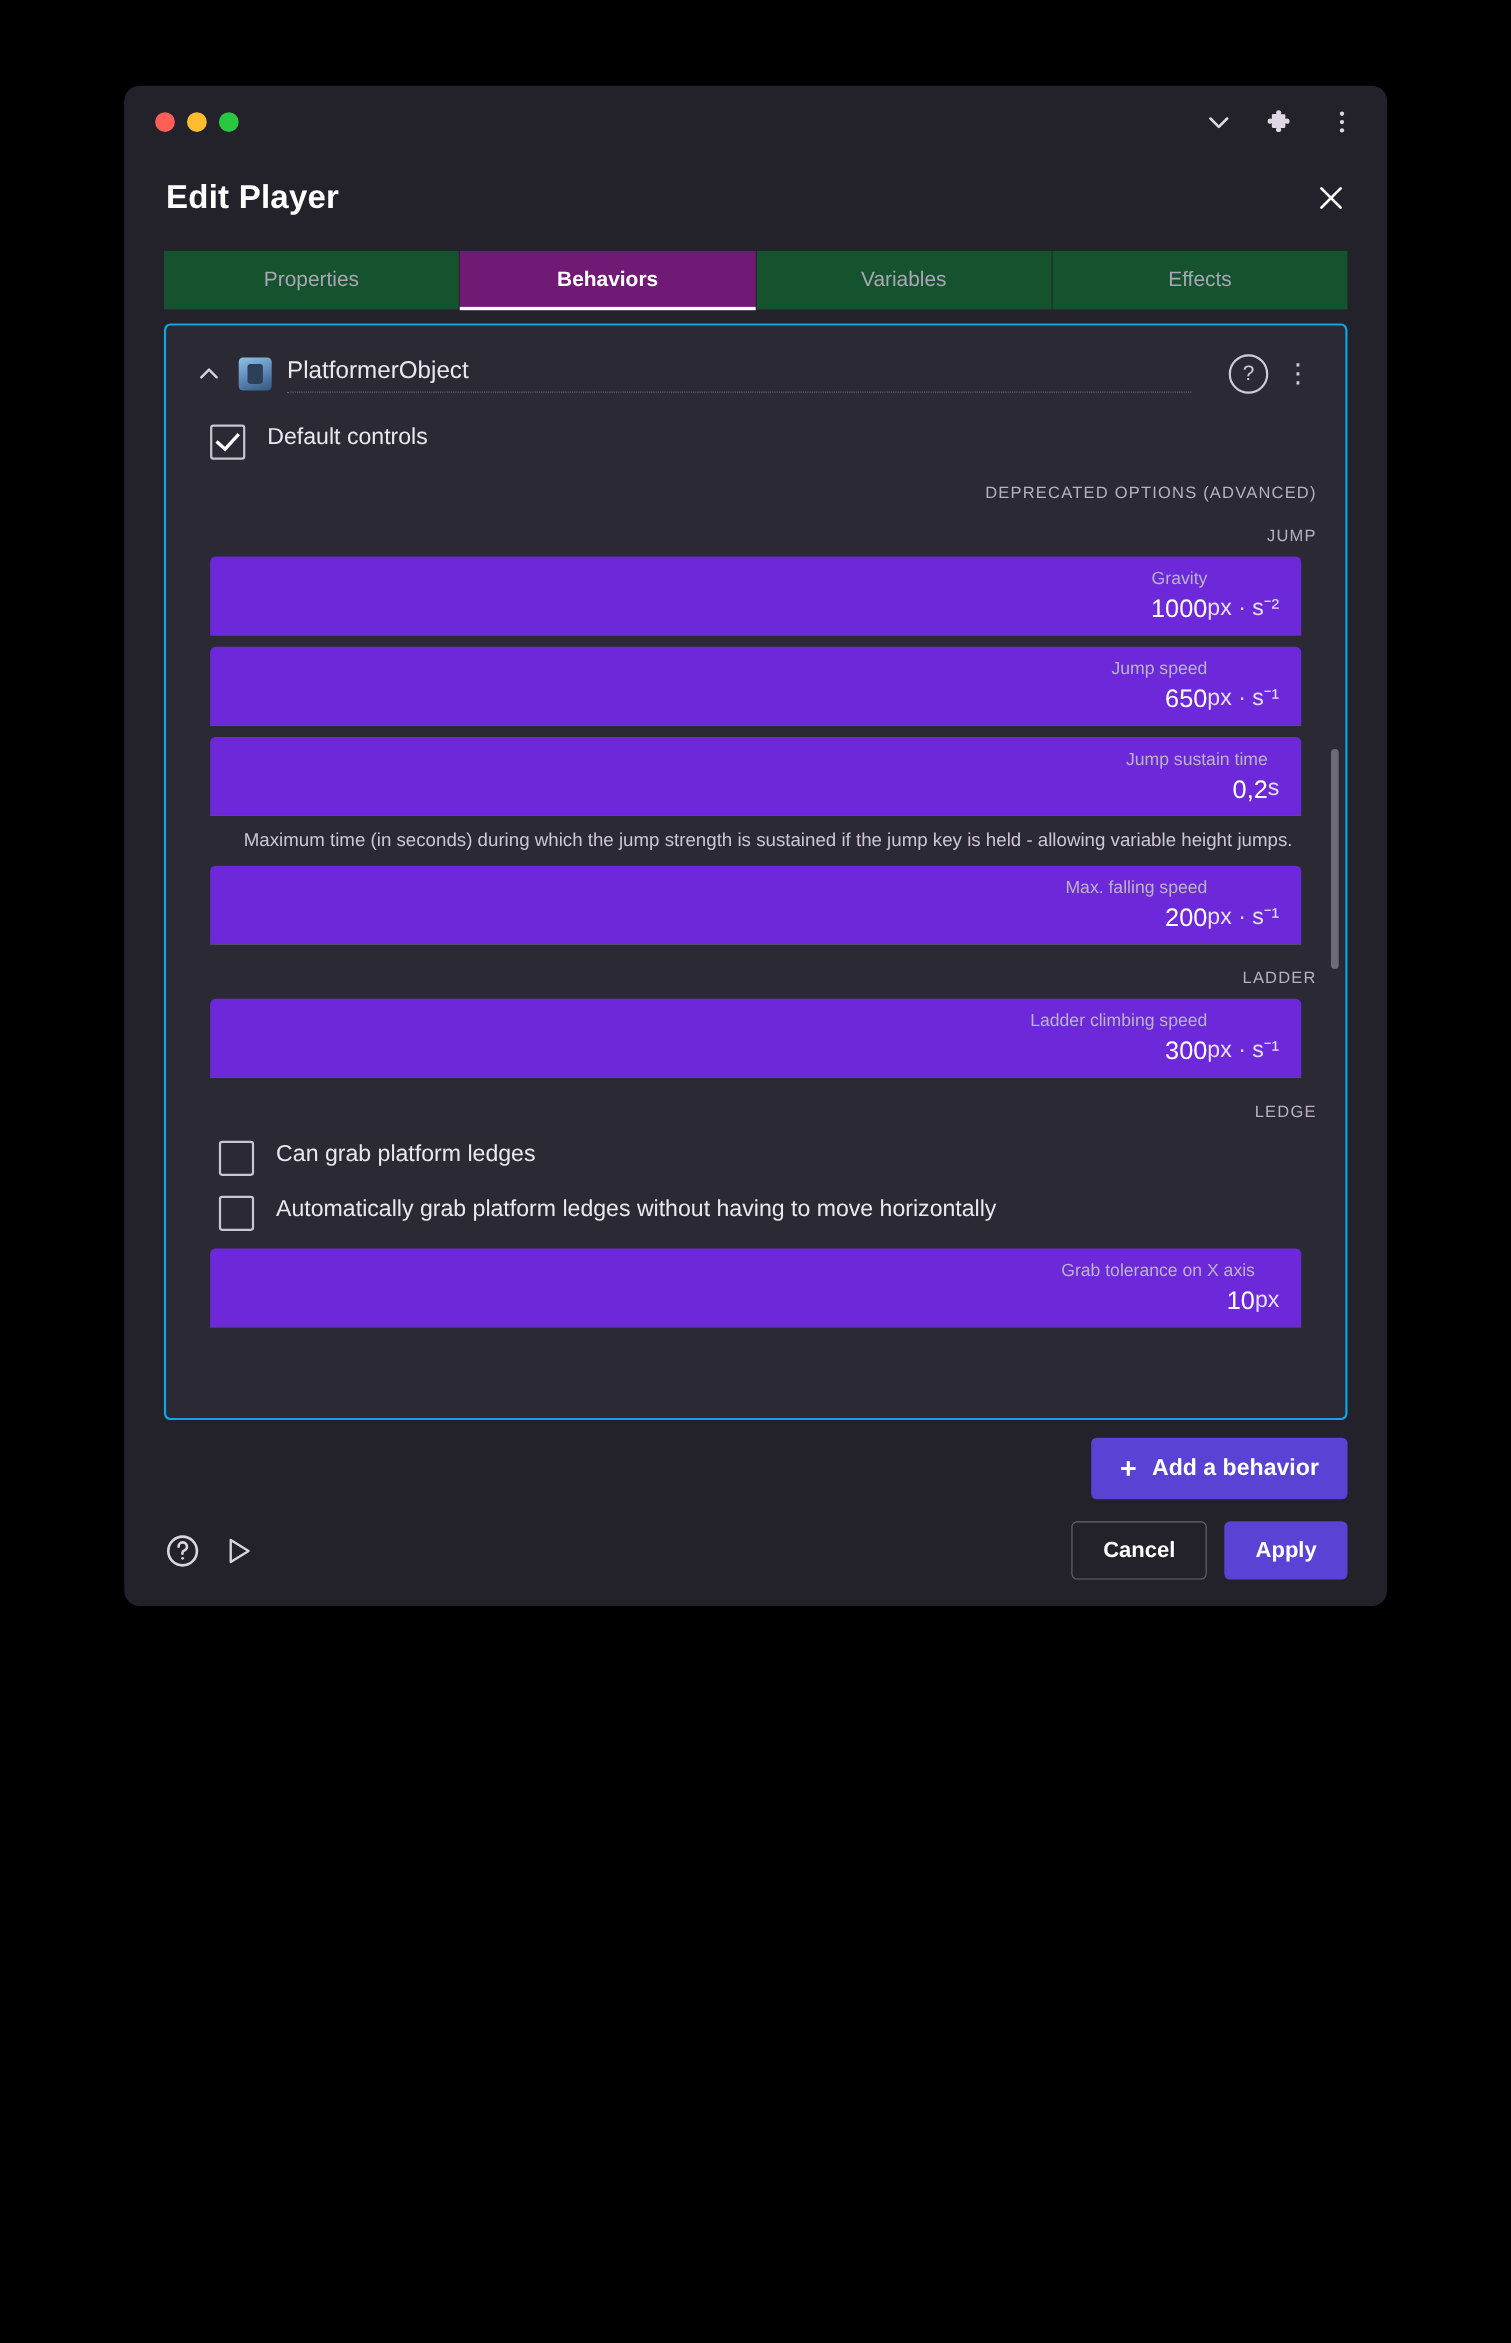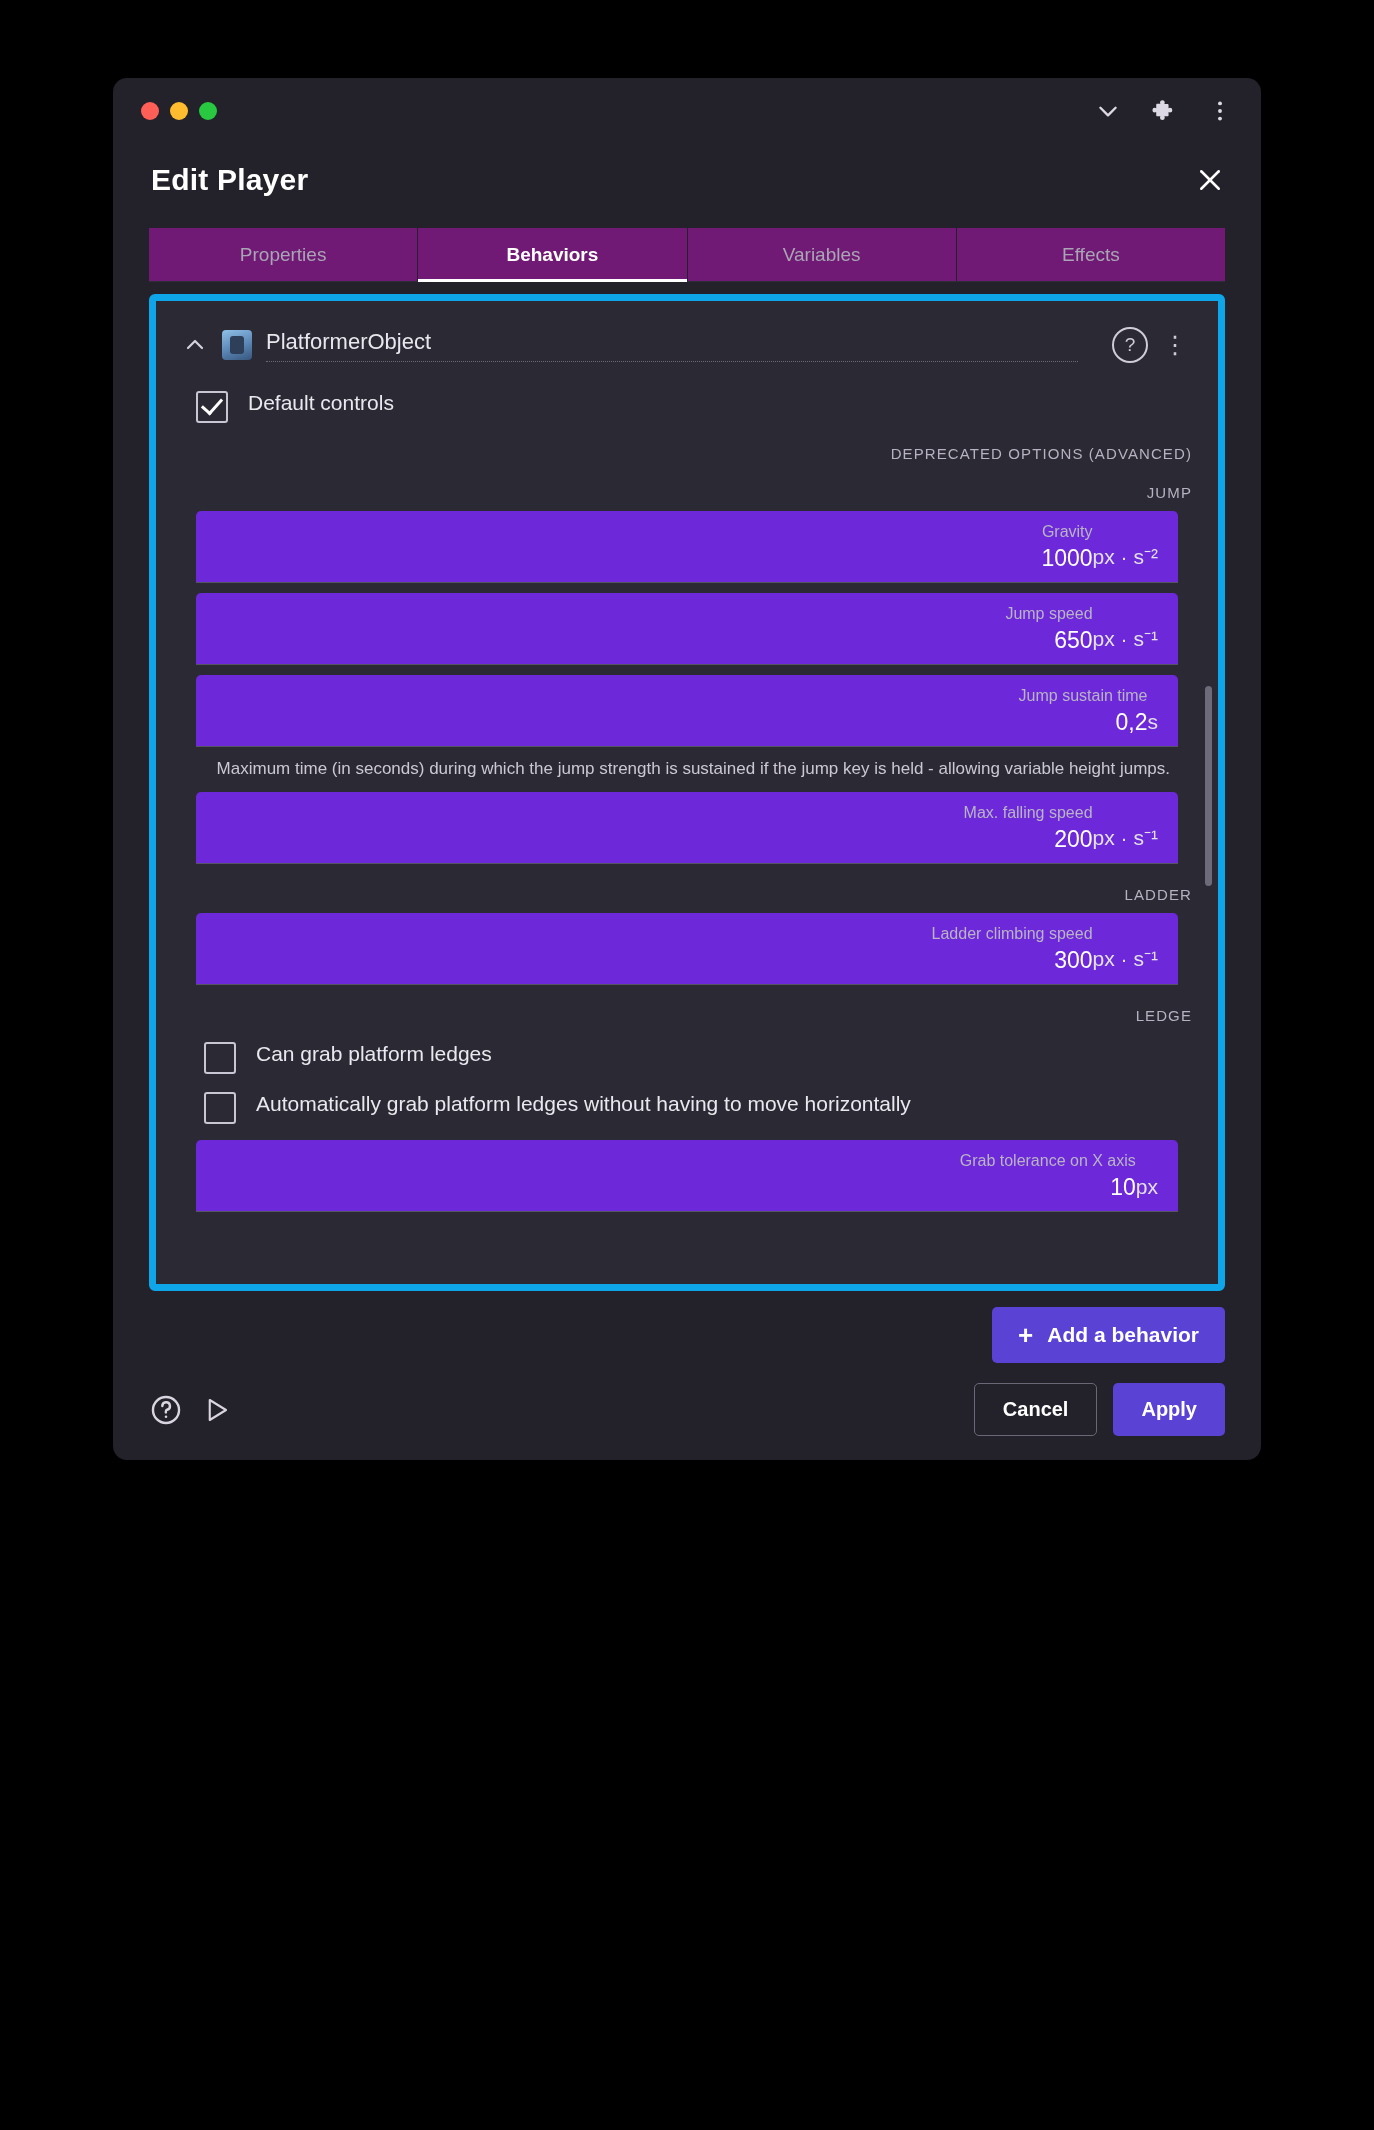--- a/index.html
+++ b/index.html
@@ -83,21 +83,21 @@
     margin: 12px 36px 0 36px;
     flex: none;
     border-bottom: 1px solid #2e2c36;
   }
   .tab {
     flex: 1 1 0;
     text-align: center;
     padding: 16px 0 15px 0;
     font-size: 19px;
     color: #a9a5b5;
-    background: #701a75;
+    background: #14532d;
     border-right: 1px solid #232129;
     cursor: pointer;
     position: relative;
   }
   .tab:last-child { border-right: none; }
   .tab.active {
     background: #701a75;
     color: #ffffff;
     font-weight: bold;
   }
@@ -105,21 +105,21 @@
     content: "";
     position: absolute;
     left: 0; right: 0; bottom: -1px;
     height: 3px;
     background: #ffffff;
   }
 
   
   .body-wrap {
     margin: 12px 36px 0 36px;
-    border: 7px solid #0ea5e9;
+    border: 2px solid #0ea5e9;
     border-radius: 6px;
     background: #2b2933;
     flex: 1 1 auto;
     position: relative;
     overflow: hidden;
   }
   .scroll-area {
     position: absolute;
     inset: 0;
     overflow: hidden;

